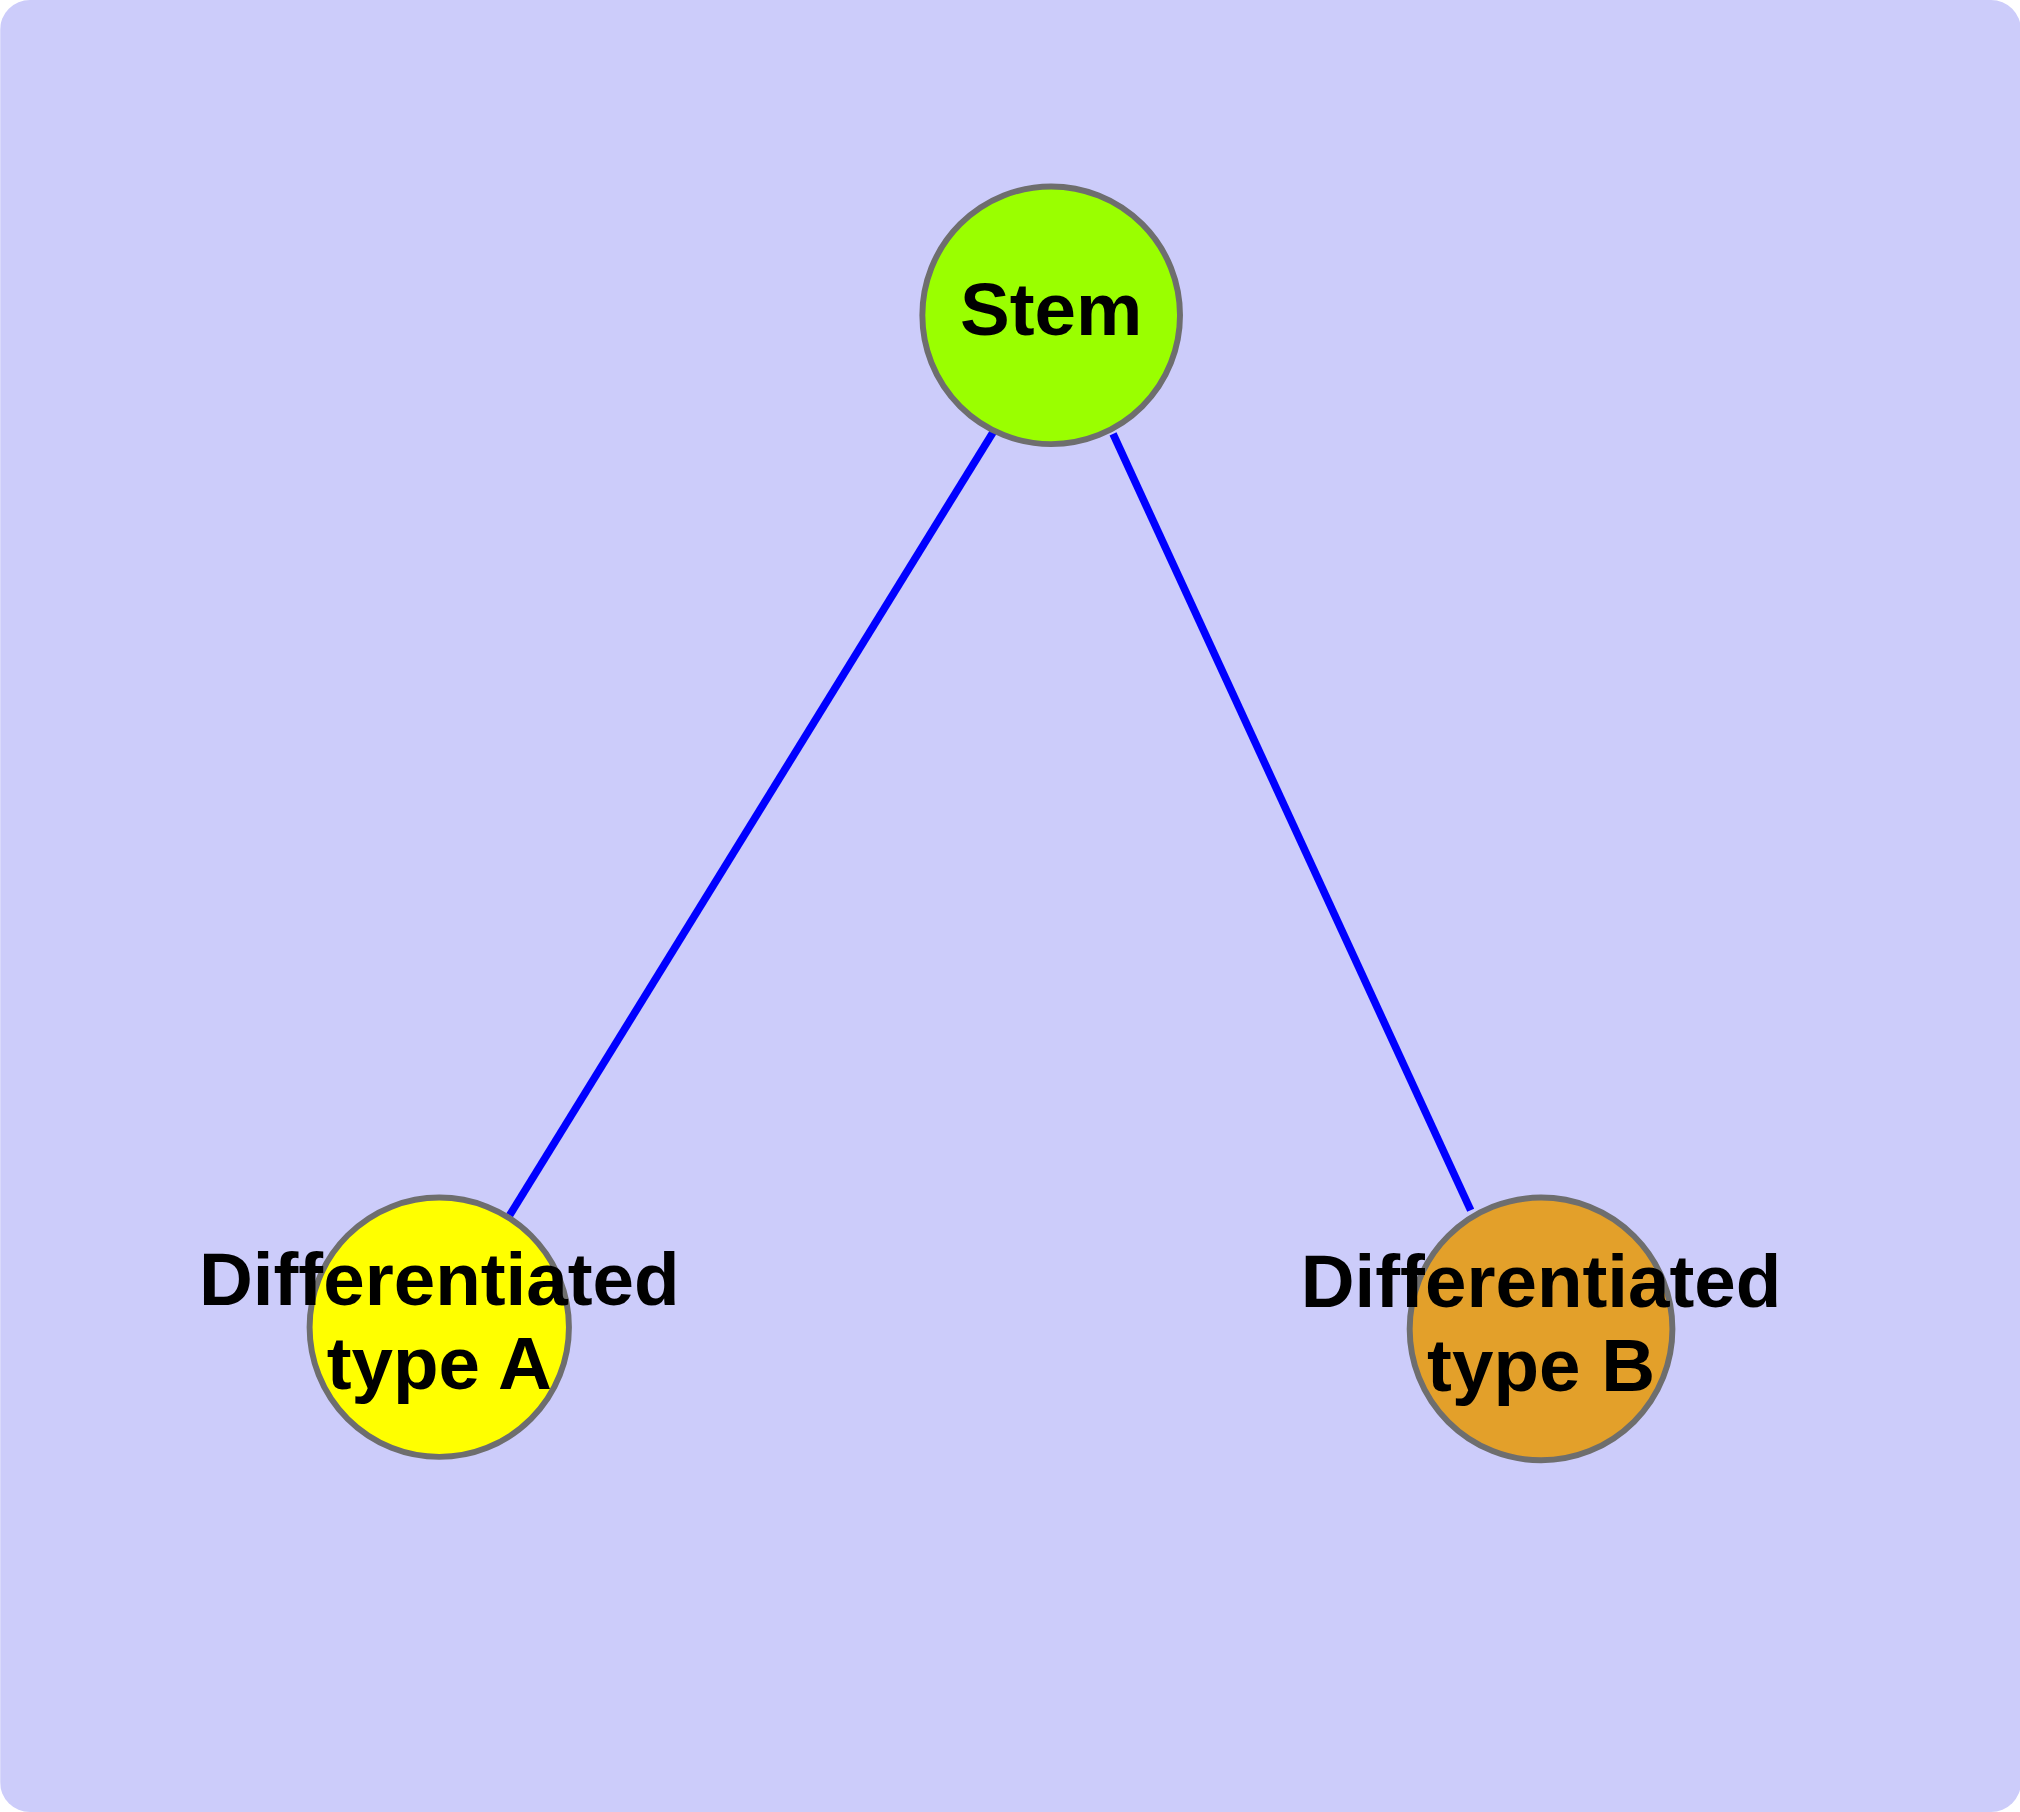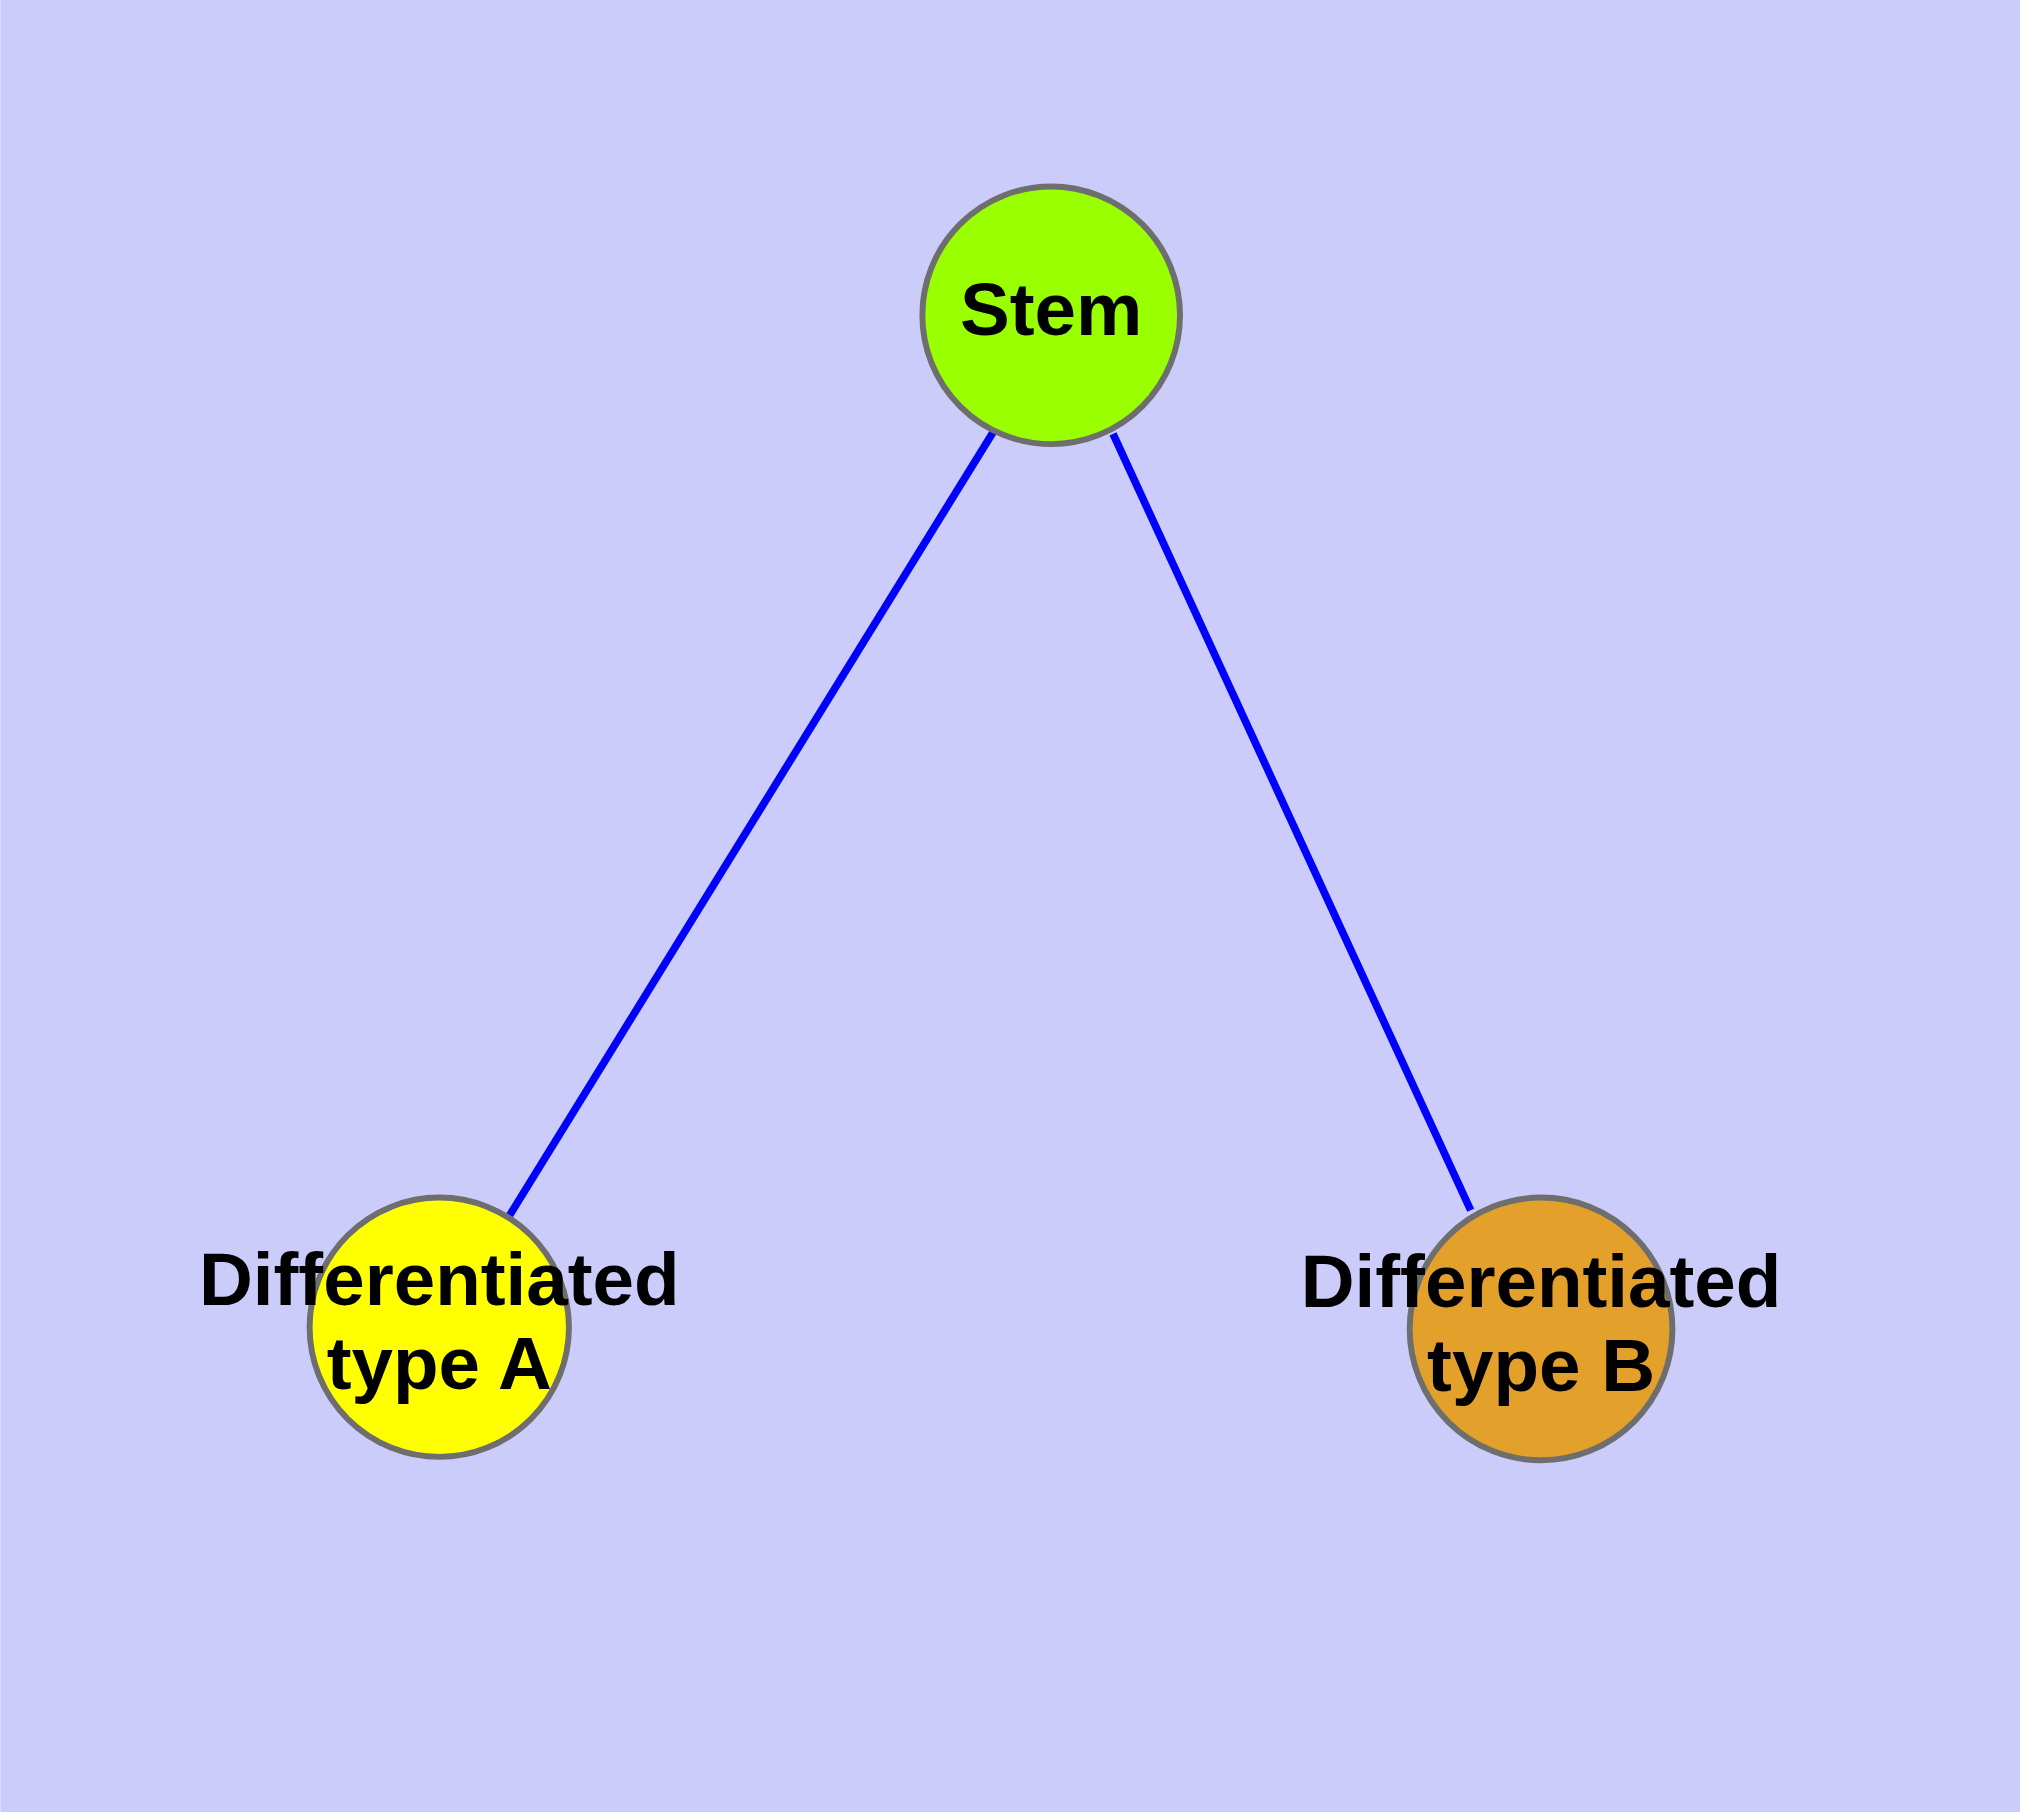--- a/index.html
+++ b/index.html
@@ -29,21 +29,21 @@
     fill: #000000;
     font-size: 88px;
     text-anchor: middle;
     dominant-baseline: middle;
     white-space: pre;
   }
 </style>
 </head>
 <body>
 
-<div id="canvas" style="width: 2021px; height: 1812px;">
+<div id="canvas" style="width: 2021px; height: 1812px; border-radius: 30px;">
   <svg id="graph-svg" viewBox="0 0 2384 2138" xmlns="http://www.w3.org/2000/svg" style="width: 2021px; height: 1812px;">
 
     <rect id="bg-rect" x="0" y="0" width="2384" height="2138" fill="#CCCCFA"></rect>
 
     <g id="edges-layer">
         <line x1="1172" y1="509" x2="601" y2="1434" stroke="#0000FF" stroke-width="9" stroke-linecap="butt"></line>
         <line x1="1313" y1="512" x2="1735" y2="1428" stroke="#0000FF" stroke-width="9" stroke-linecap="butt"></line>
       </g>
     <g id="nodes-layer">
         <circle cx="1240" cy="372" r="152" fill="#9AFF00" stroke="#6E6E6E" stroke-width="7"></circle>

